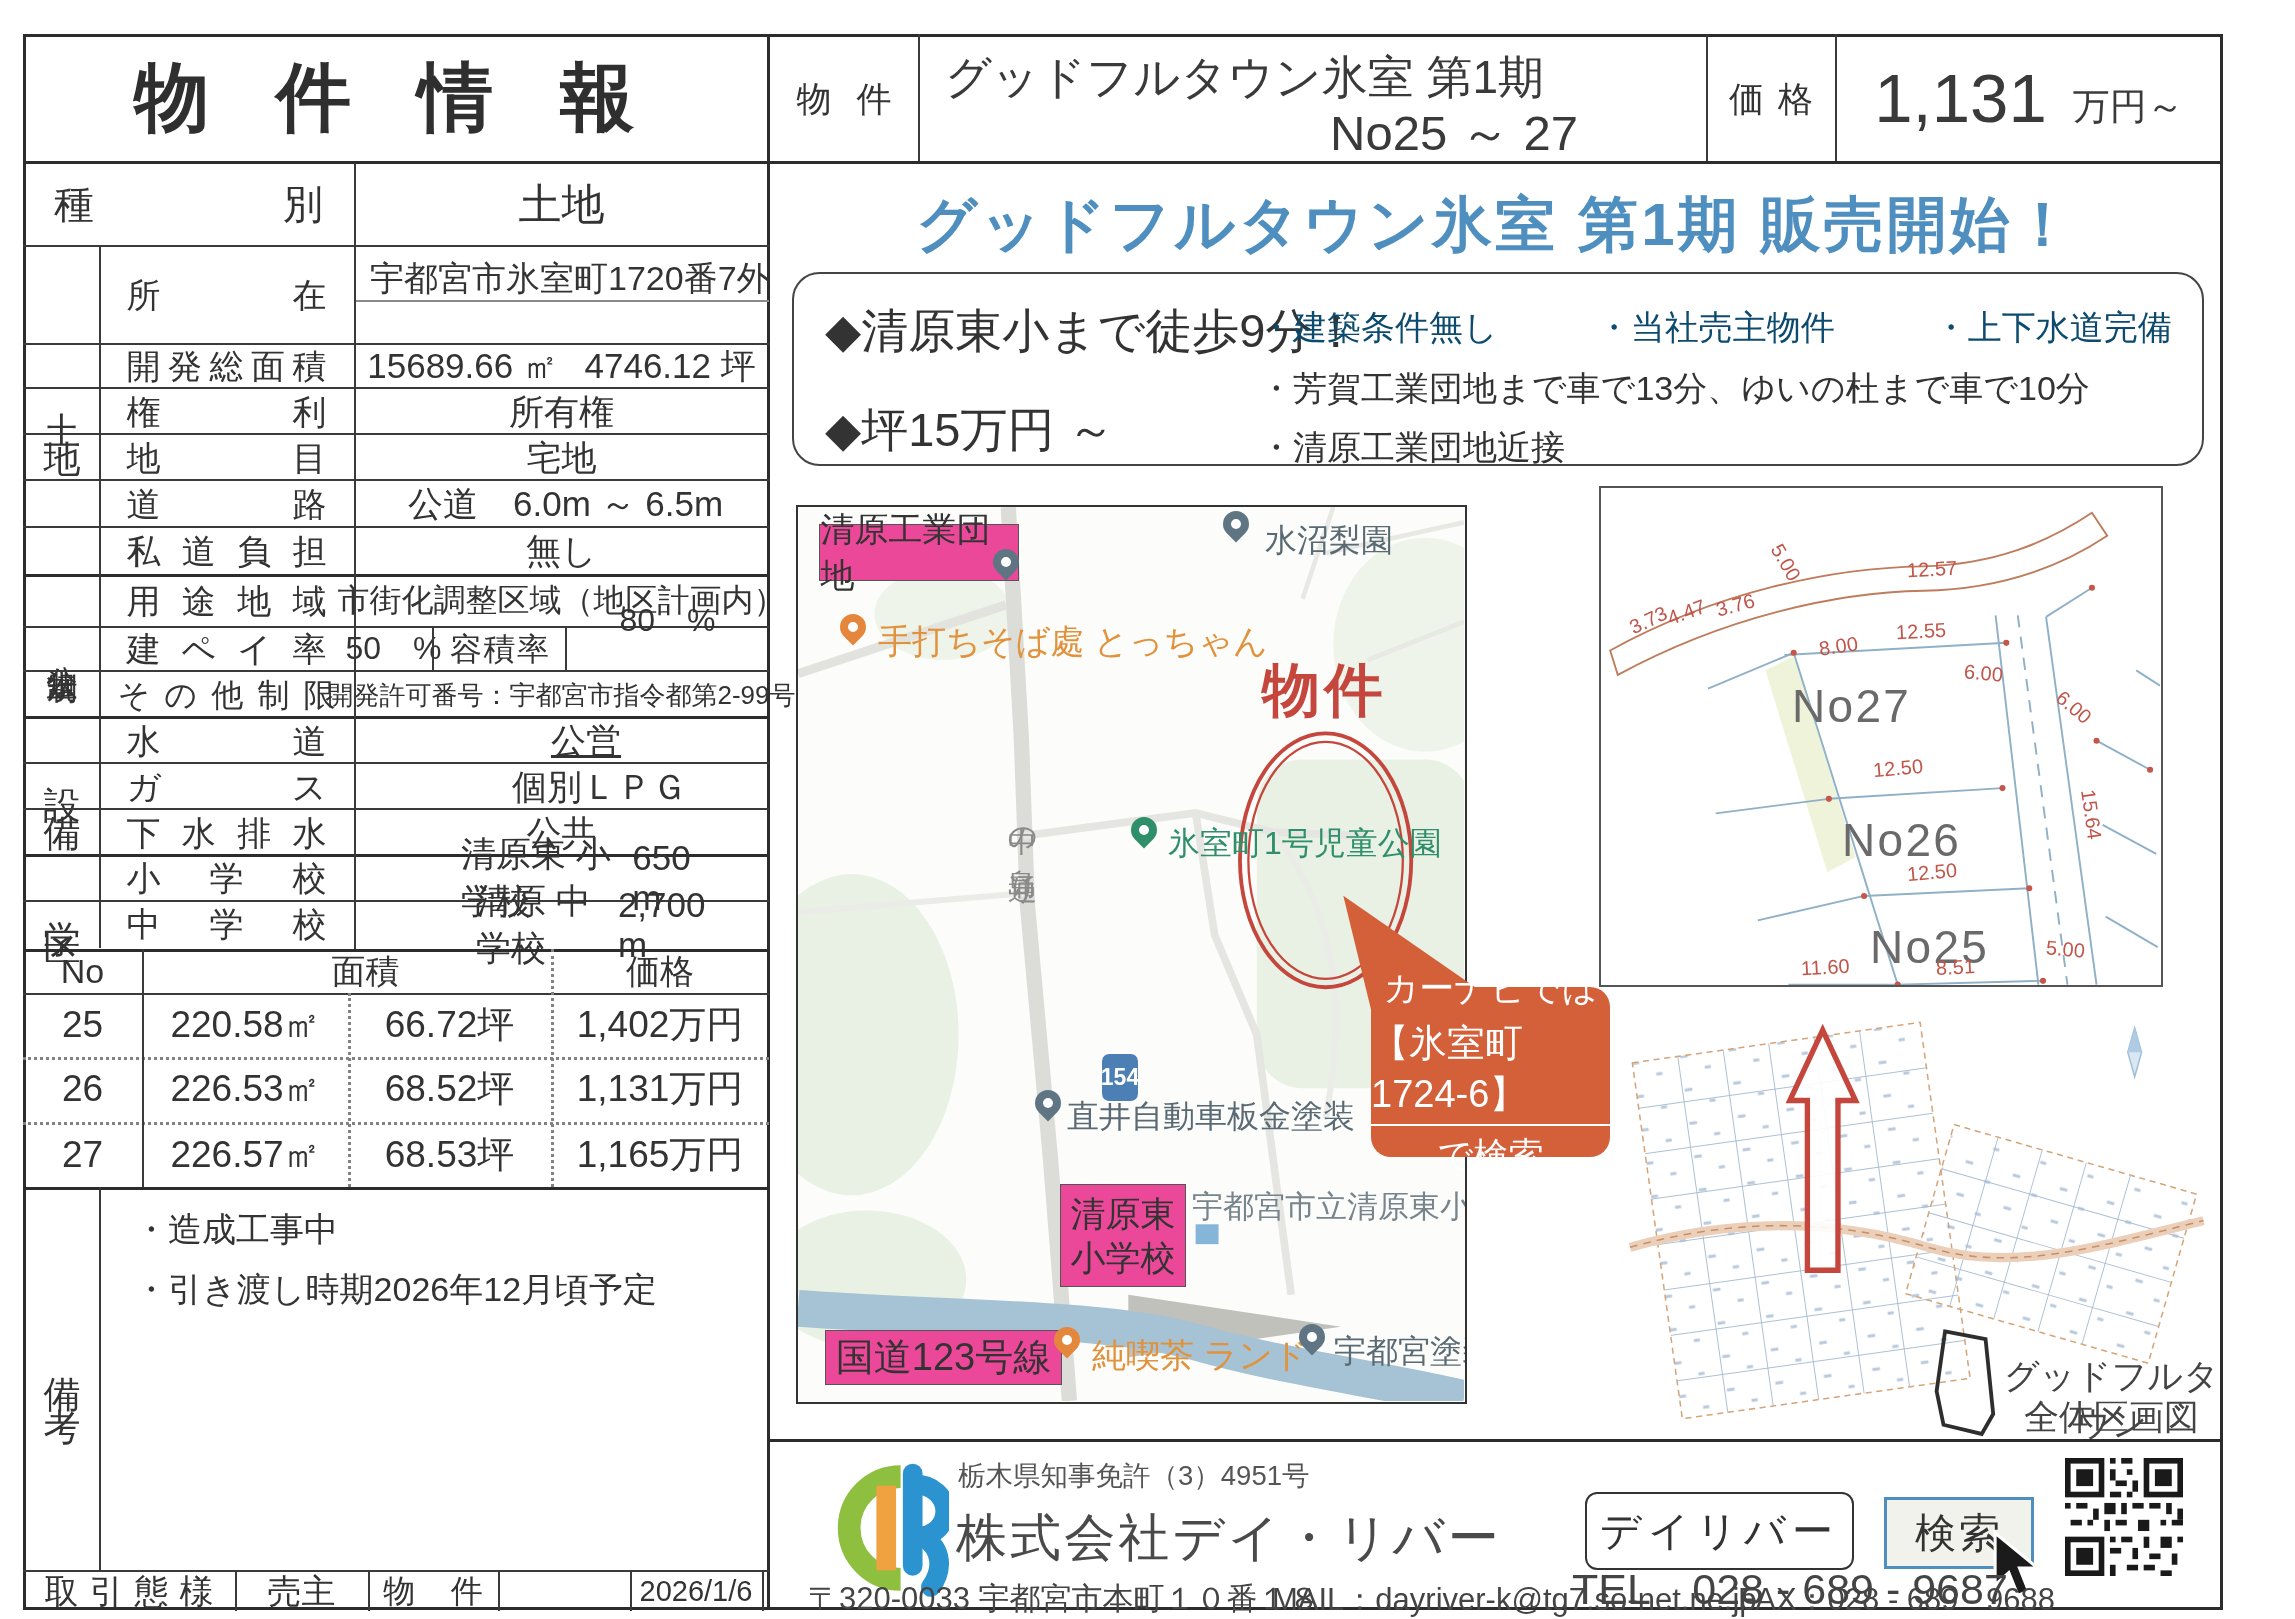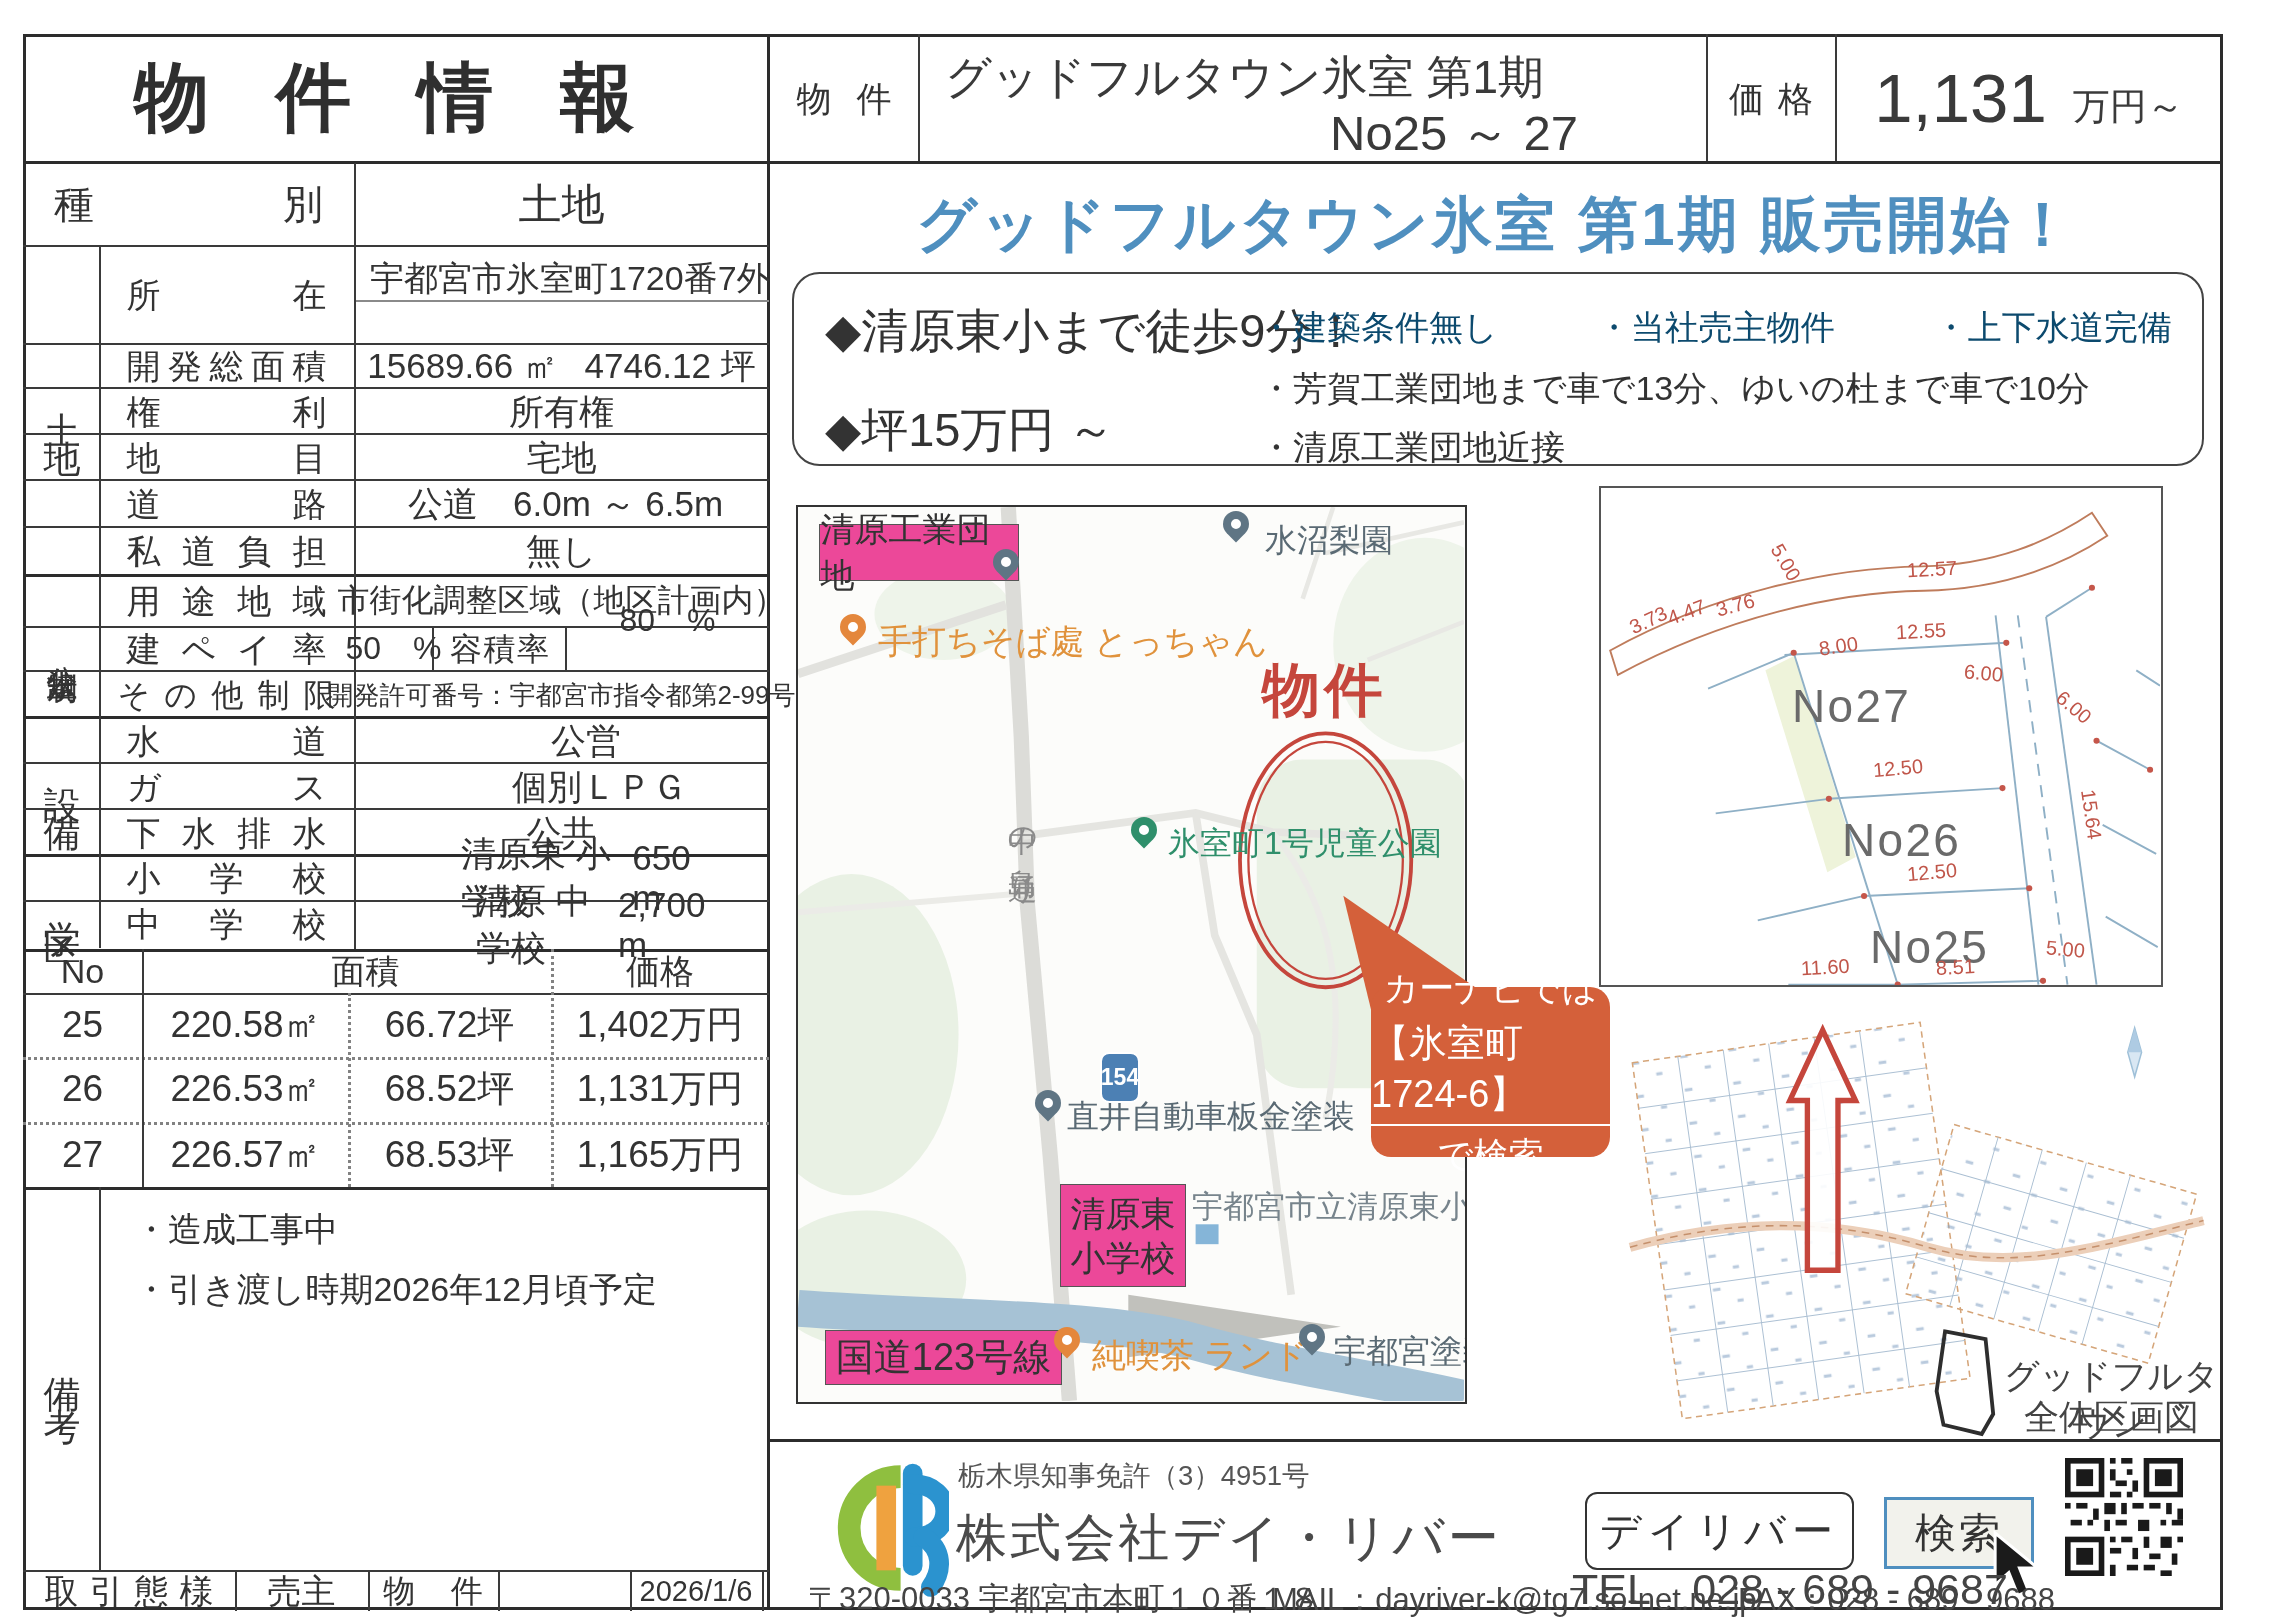--- a/index.html
+++ b/index.html
@@ -102,21 +102,21 @@
   <div class="vl" style="left:565px;top:627px;height:44px;"></div>
   <div class="val" style="left:566px;top:599px;width:203px;height:44px;font-size:32px;">80　%</div>
   <div class="hl" style="left:23px;top:670px;width:746px;"></div>
 
   <div class="lbl" style="left:99px;top:672px;width:255px;height:46px;line-height:46px;font-size:32px;padding:0 18.4px;">その他制限</div>
   <div class="val" style="left:354px;top:672px;width:415px;height:46px;font-size:26px;">開発許可番号：宇都宮市指令都第2-99号</div>
   <div class="hl4" style="left:23px;top:716px;width:746px;"></div>
 
   <div class="grp" style="top:718px;height:138px;letter-spacing:31px;font-size:37px;">設備</div>
   <div class="lbl" style="left:99px;top:718px;width:255px;height:46px;line-height:46px;">水道</div>
-  <div class="val" style="left:354px;top:718px;width:464px;height:46px;">公営</div>
+  <div class="val" style="left:354px;top:718px;width:464px;height:46px;text-decoration:underline;">公営</div>
   <div class="hl" style="left:23px;top:762px;width:746px;"></div>
   <div class="lbl" style="left:99px;top:764px;width:255px;height:46px;line-height:46px;">ガス</div>
   <div class="val" style="left:354px;top:764px;width:491px;height:46px;">個別ＬＰＧ</div>
   <div class="hl" style="left:23px;top:808px;width:746px;"></div>
   <div class="lbl" style="left:99px;top:810px;width:255px;height:46px;line-height:46px;">下水排水</div>
   <div class="val" style="left:354px;top:810px;width:415px;height:46px;">公共</div>
   <div class="hl4" style="left:23px;top:854px;width:746px;"></div>
 
   <div class="grp" style="top:855px;height:93px;letter-spacing:10.7px;font-size:37px;">学区</div>
   <div class="lbl" style="left:99px;top:855px;width:255px;height:46px;line-height:46px;">小学校</div>

